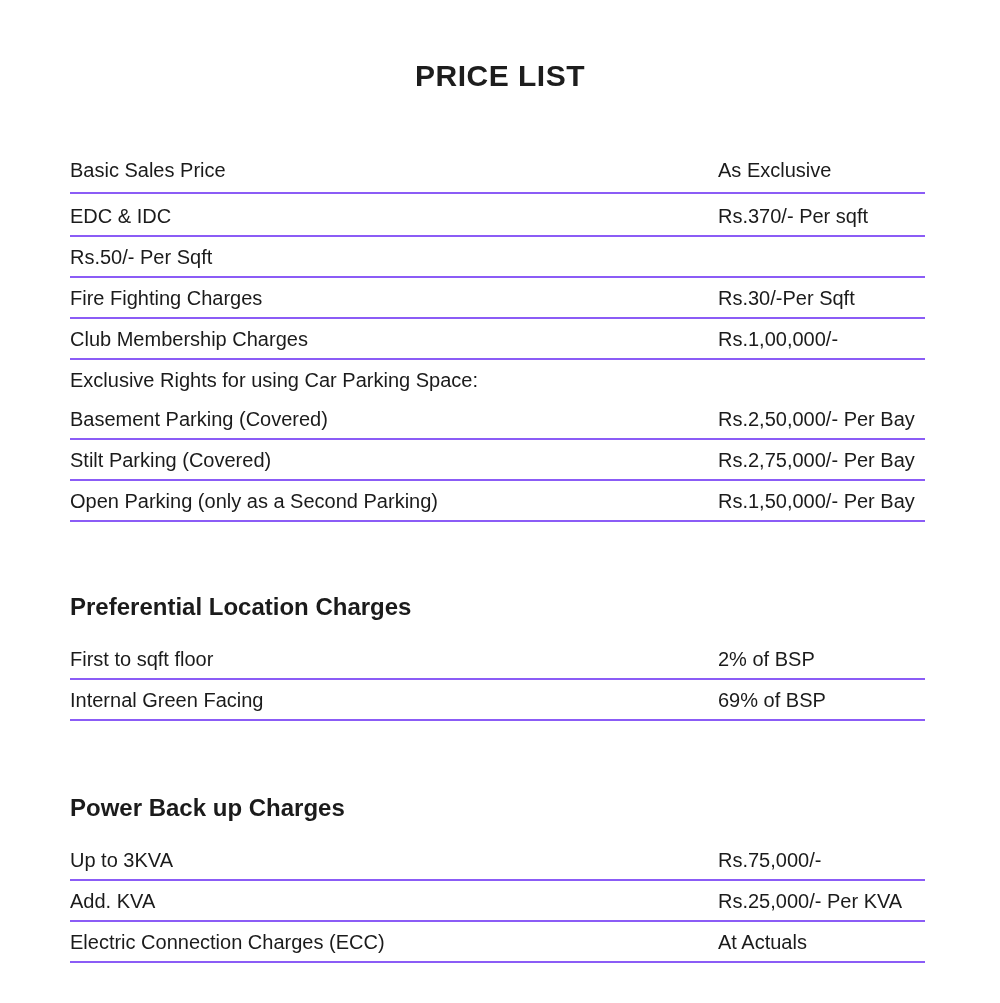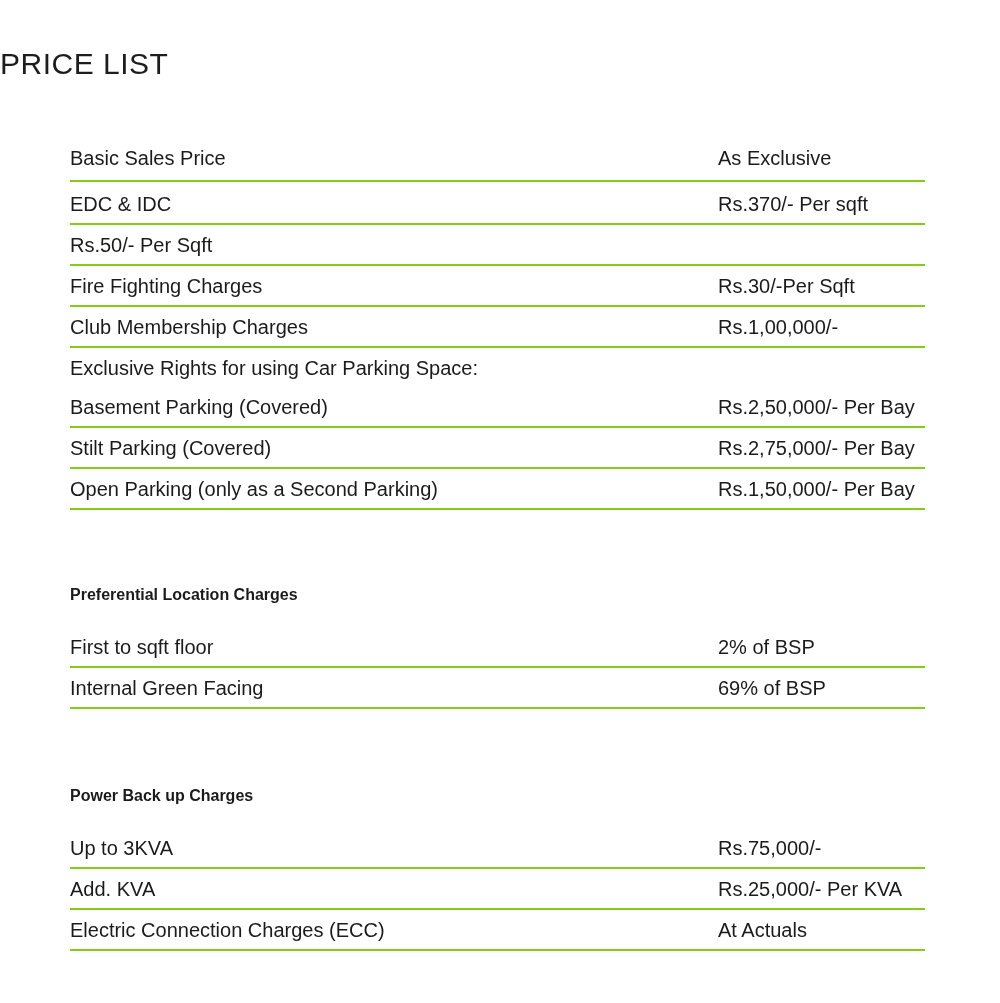--- a/index.html
+++ b/index.html
@@ -8,41 +8,42 @@
     background: #ffffff;
   }
   body {
     width: 1000px;
     height: 1003px;
     font-family: "Liberation Sans", sans-serif;
     color: #1b1b1b;
     overflow: hidden;
   }
   .title {
-    margin: 0;
+    margin: 12px;
     padding-top: 49px;
+    text-align: center;
     font-size: 30px;
     line-height: 30px;
-    font-weight: 400;
+    font-weight: 700;
     letter-spacing: 0.5px;
     color: #1d1d1d;
   }
   .table {
     margin-left: 70px;
     width: 855px;
   }
   .main-table {
     margin-top: 54px;
   }
   .row {
     display: grid;
     grid-template-columns: 648px 1fr;
     align-items: center;
     padding: 8px 0 7px 0;
-    border-bottom: 2px solid #84cc16;
+    border-bottom: 2px solid #8b5cf6;
     font-size: 20px;
     line-height: 24px;
   }
   .row.r-first {
     padding: 13px 0 10px 0;
   }
   .row.r-gap {
     padding-top: 10px;
   }
   .row.no-line {
@@ -52,21 +53,21 @@
     padding-top: 28px;
   }
   .label {
     white-space: nowrap;
   }
   .value {
     white-space: nowrap;
   }
   .section-heading {
     margin: 0 0 0 70px;
-    font-size: 16px;
+    font-size: 24px;
     line-height: 24px;
     font-weight: 700;
     color: #1b1b1b;
   }
   .heading-pref {
     margin-top: 73px;
   }
   .heading-power {
     margin-top: 75px;
   }

